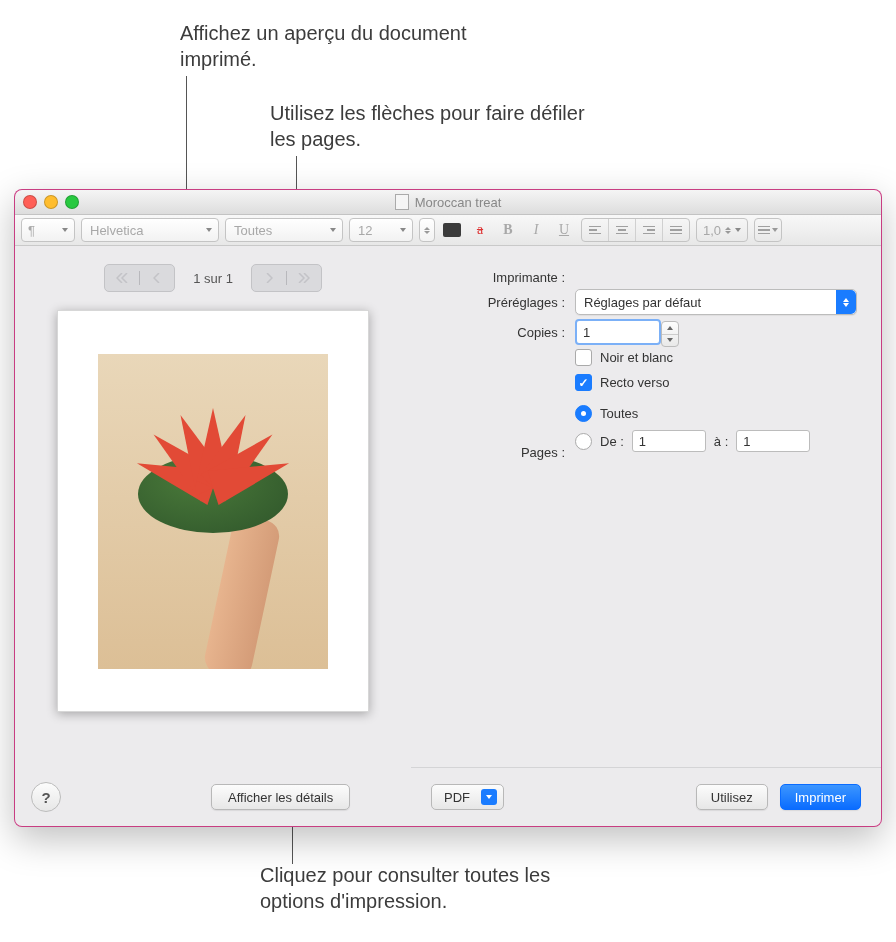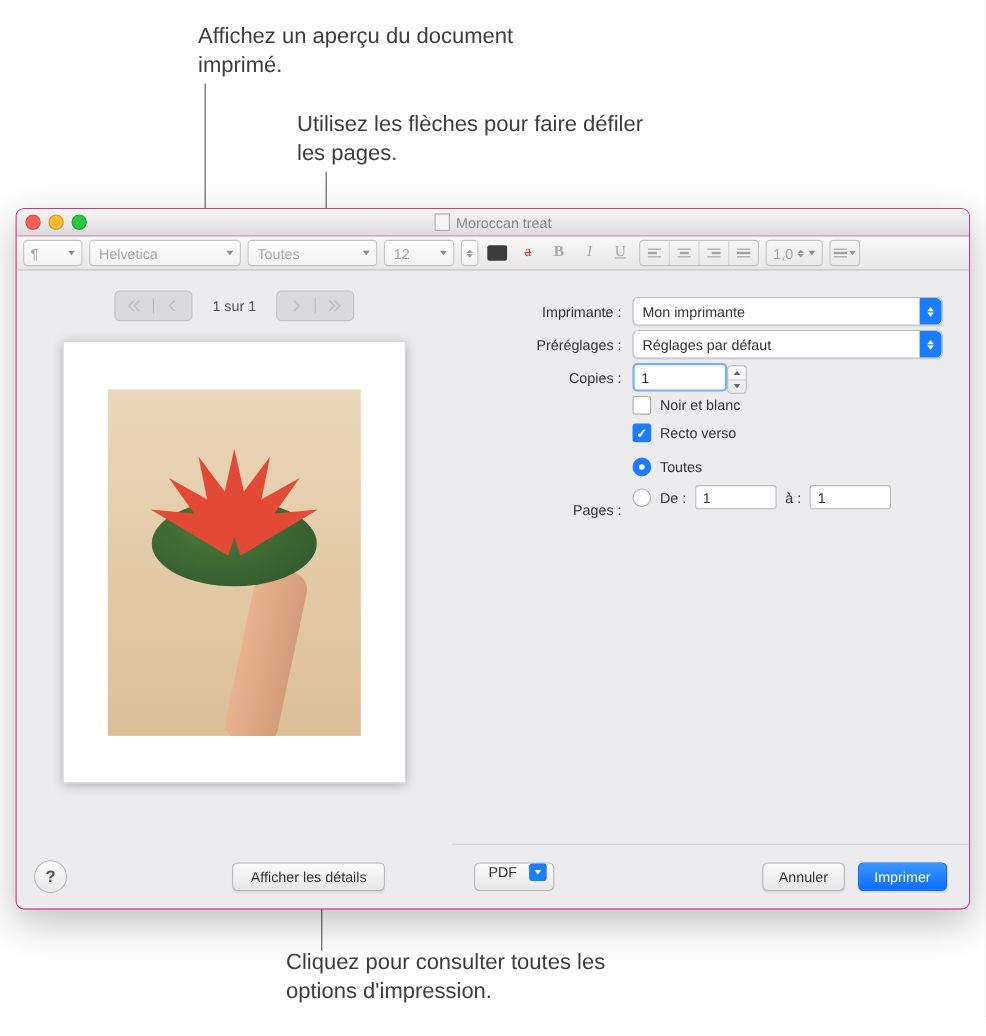--- a/index.html
+++ b/index.html
@@ -302,21 +302,21 @@
     width:60px;height:20px;border:1px solid #bcbcbc;border-radius:3px;background:#fff;padding:0 6px;font-size:13px;display:flex;align-items:center;
   }
 
   .sheet-footer{
     position:absolute;left:0;right:0;bottom:0;height:58px;
     border-top:1px solid #d4d4d6;
     display:flex;align-items:center;padding:0 20px;gap:12px;
   }
   .pdf-btn{
     height:24px;border-radius:5px;border:1px solid #b8b8b8;background:linear-gradient(#fcfcfc,#e7e7e7);
-    padding:0 6px 0 12px;font-size:13px;display:flex;align-items:flex-start;gap:11px;
+    padding:0 6px 0 12px;font-size:13px;display:flex;align-items:center;gap:11px;
   }
   .pdf-btn .dd{
     width:16px;height:16px;background:#1a7cff;border-radius:3px;display:flex;align-items:center;justify-content:center;
   }
   .pdf-btn .dd:before{content:"";border-left:3.5px solid transparent;border-right:3.5px solid transparent;border-top:4.5px solid #fff;}
   .spacer{flex:1;}
   .primary-btn{
     background:linear-gradient(#3c96ff,#0a6cff);
     border:1px solid #0a6cff;color:#fff;
   }
@@ -472,27 +472,20 @@
       <div class="bottom-bar">
         <div class="help-btn">?</div>
         <div class="details-btn">Afficher les détails</div>
       </div>
     </div>
 
     <div class="right-pane">
 
       <div class="form-row">
         <div class="form-label">Imprimante :</div>
-        <div class="mac-select">
-          <span>Mon imprimante</span>
-          <div class="select-arrows">
-              <span class="up"></span>
-              <span class="down"></span>
-            </div>
-        </div>
       </div>
 
       <div class="form-row">
         <div class="form-label">Préréglages :</div>
         <div class="mac-select">
           <span>Réglages par défaut</span>
           <div class="select-arrows">
               <span class="up"></span>
               <span class="down"></span>
             </div>
@@ -536,20 +529,20 @@
           </div>
         </div>
       </div>
 
       <div class="sheet-footer">
         <div class="pdf-btn">
           <span>PDF</span>
           <span class="dd"></span>
         </div>
         <div class="spacer"></div>
-        <div class="mac-btn">Annuler</div>
+        <div class="mac-btn">Utilisez</div>
         <div class="mac-btn primary-btn">Imprimer</div>
       </div>
 
     </div>
   </div>
 
 </div>
 
 </body></html>

